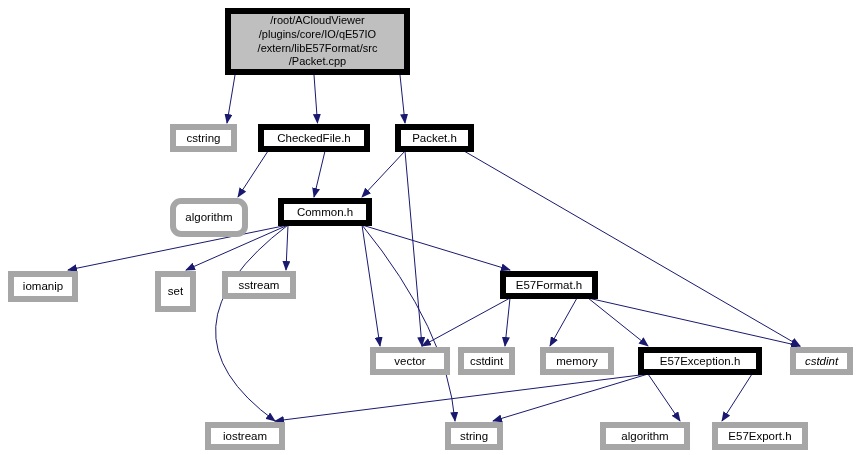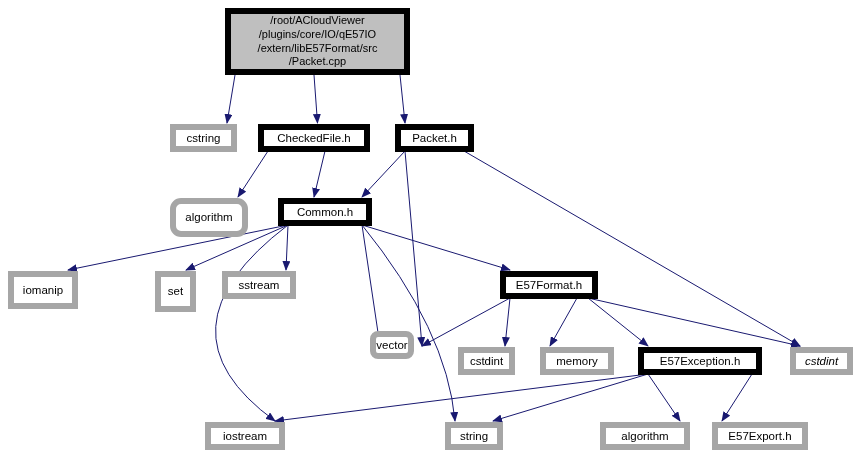--- a/index.html
+++ b/index.html
@@ -73,25 +73,25 @@
   <div id="nodes-layer">
       <div class="node main" style="left: 225px; top: 8px; width: 185px; height: 67px; border-color: rgb(0, 0, 0); background: rgb(191, 191, 191);">/root/ACloudViewer
 /plugins/core/IO/qE57IO
 /extern/libE57Format/src
 /Packet.cpp</div>
       <div class="node system" style="left: 170px; top: 124px; width: 67px; height: 27px; border-color: rgb(166, 166, 166);">cstring</div>
       <div class="node project" style="left: 258px; top: 124px; width: 112px; height: 27px; border-color: rgb(0, 0, 0);">CheckedFile.h</div>
       <div class="node project" style="left: 395px; top: 124px; width: 79px; height: 27px; border-color: rgb(0, 0, 0);">Packet.h</div>
       <div class="node system" style="left: 170px; top: 198px; width: 78px; height: 39px; border-color: rgb(166, 166, 166); border-radius: 11px;">algorithm</div>
       <div class="node project" style="left: 278px; top: 198px; width: 94px; height: 27px; border-color: rgb(0, 0, 0);">Common.h</div>
-      <div class="node system" style="left: 8px; top: 271px; width: 70px; height: 38px; border-color: rgb(166, 166, 166);">iomanip</div>
+      <div class="node system" style="left: 8px; top: 271px; width: 70px; height: 31px; border-color: rgb(166, 166, 166);">iomanip</div>
       <div class="node system" style="left: 155px; top: 271px; width: 41px; height: 41px; border-color: rgb(166, 166, 166);">set</div>
       <div class="node system" style="left: 222px; top: 271px; width: 74px; height: 27px; border-color: rgb(166, 166, 166);">sstream</div>
       <div class="node project" style="left: 500px; top: 271px; width: 98px; height: 27px; border-color: rgb(0, 0, 0);">E57Format.h</div>
-      <div class="node system" style="left: 370px; top: 331px; width: 44px; height: 27px; border-color: rgb(166, 166, 166); border-radius: 8px;">vector</div>
+      <div class="node system" style="left: 370px; top: 347px; width: 80px; height: 27px; border-color: rgb(166, 166, 166);">vector</div>
       <div class="node system" style="left: 458px; top: 347px; width: 57px; height: 27px; border-color: rgb(166, 166, 166);">cstdint</div>
       <div class="node system" style="left: 540px; top: 347px; width: 74px; height: 27px; border-color: rgb(166, 166, 166);">memory</div>
       <div class="node project" style="left: 638px; top: 347px; width: 124px; height: 27px; border-color: rgb(0, 0, 0); text-align: right;">E57Exception.h</div>
       <div class="node system" style="left: 790px; top: 347px; width: 63px; height: 27px; border-color: rgb(166, 166, 166); font-style: italic;">cstdint</div>
       <div class="node system" style="left: 205px; top: 422px; width: 80px; height: 27px; border-color: rgb(166, 166, 166);">iostream</div>
       <div class="node system" style="left: 445px; top: 422px; width: 58px; height: 27px; border-color: rgb(166, 166, 166);">string</div>
       <div class="node system" style="left: 600px; top: 422px; width: 90px; height: 27px; border-color: rgb(166, 166, 166);">algorithm</div>
       <div class="node system" style="left: 712px; top: 422px; width: 96px; height: 27px; border-color: rgb(166, 166, 166);">E57Export.h</div>
     </div>
 </div>

